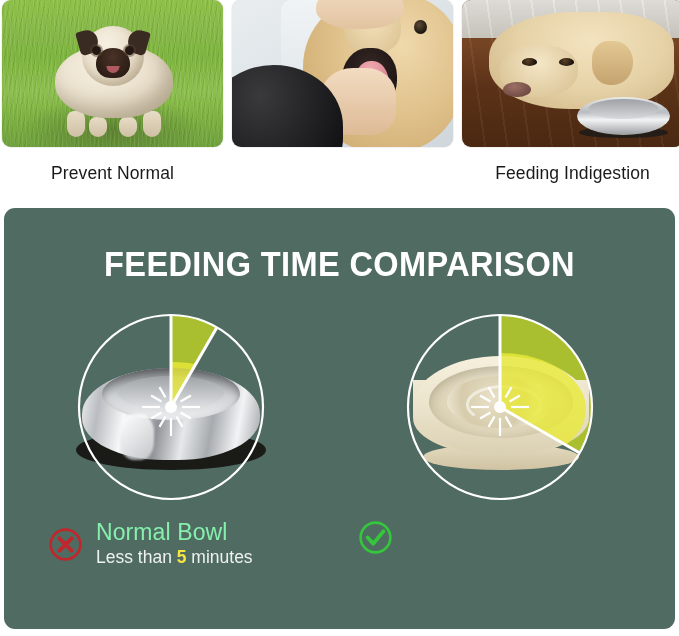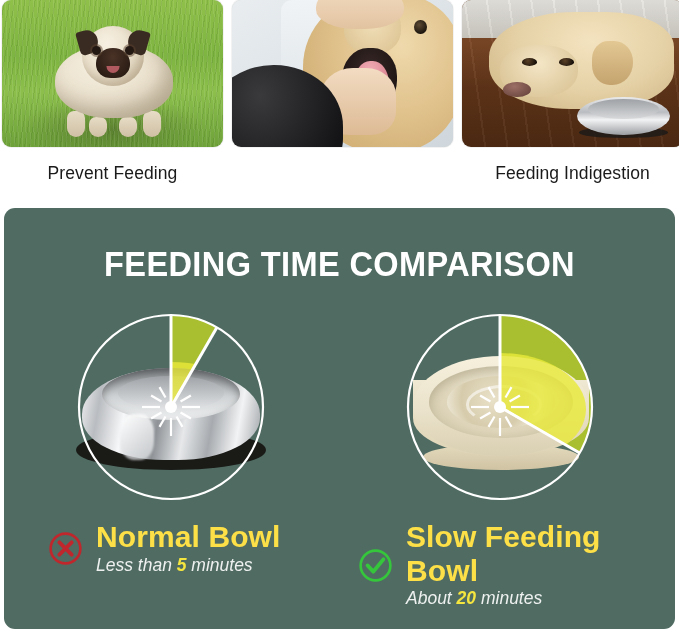--- a/index.html
+++ b/index.html
@@ -186,24 +186,24 @@
   .cream .foot{ position:absolute; left:10px; bottom:0; width:156px; height:26px; border-radius:50%;
     background: linear-gradient(180deg,#e4dabd,#cfc3a3); }
 
   
   .labels { position: absolute; left: 0; top: 312px; width: 100%; height: 72px; }
   .label-col { position: absolute; top: 0; display: flex; align-items: center; gap: 13px; }
   .label-col.left { left: 44px; }
   .label-col.right { left: 354px; }
   .mark-icon { width: 35px; height: 35px; flex: 0 0 35px; }
   .label-text .line1 {
-    color: #fde047; font-size: 30px; font-weight: 700; letter-spacing: .1px; line-height: 1.12;
+    color: #86efac; font-size: 23px; font-weight: 400; letter-spacing: .1px; line-height: 1.12;
   }
   .label-text .line2 {
-    color: #eef1f0; font-size: 17.5px; font-weight: 400; line-height: 1.25; margin-top: 1px; font-style: italic;
+    color: #eef1f0; font-size: 17.5px; font-weight: 400; line-height: 1.25; margin-top: 1px;
   }
   .hl { color: #f5e53f; font-weight: 700; }
 </style>
 </head>
 <body>
 
 <div class="page">
 
   <div class="benefits">
 
@@ -219,21 +219,21 @@
           <div class="pug-head">
             <div class="pug-ear left"></div>
             <div class="pug-ear right"></div>
             <div class="pug-mask"></div>
             <div class="pug-eye left"></div>
             <div class="pug-eye right"></div>
             <div class="pug-mouth"></div>
           </div>
         </div>
       </div>
-      <div class="benefit-caption">Prevent Feeding</div>
+      <div class="benefit-caption">Prevent Normal</div>
     </div>
 
     <div class="benefit">
       <div class="benefit-photo">
         <div class="ph-vet">
           <div class="panel"></div>
           <div class="dog">
             <div class="snout"></div>
             <div class="nose"></div>
             <div class="eye"></div>
@@ -382,21 +382,17 @@
           <div class="line1">Normal Bowl</div>
           <div class="line2"><span>Less than </span><span class="hl">5</span><span> minutes</span></div>
         </div>
       </div>
 
       <div class="label-col right">
         <svg class="mark-icon" viewBox="0 0 40 40">
           <circle cx="20" cy="20" r="17" fill="none" stroke="#35c63c" stroke-width="3"></circle>
           <polyline points="11,20 17.5,27 29,13" fill="none" stroke="#35c63c" stroke-width="4.5" stroke-linecap="round" stroke-linejoin="round"></polyline>
         </svg>
-        <div class="label-text">
-          <div class="line1">Slow Feeding Bowl</div>
-          <div class="line2"><span>About </span><span class="hl">20</span><span> minutes</span></div>
-        </div>
       </div>
 
     </div>
   </div>
 </div>
 
 </body></html>

